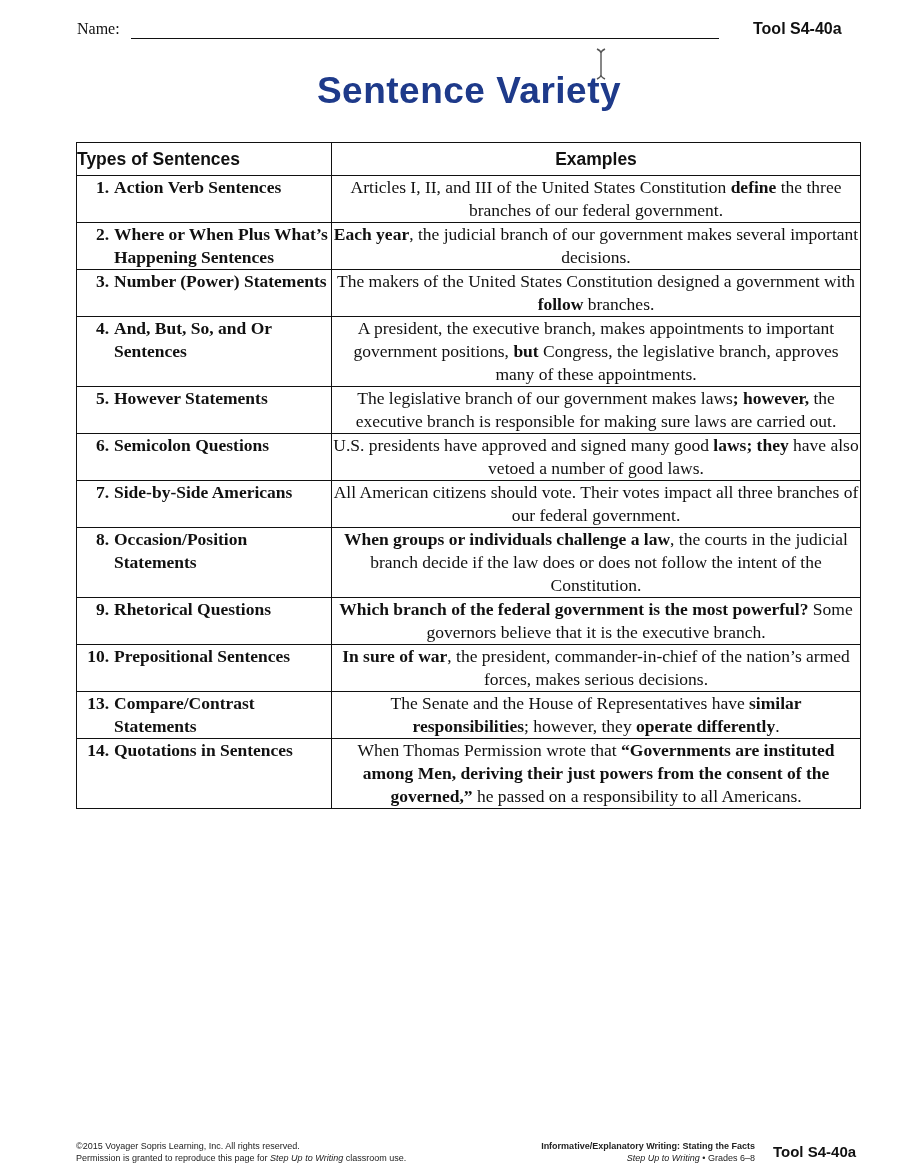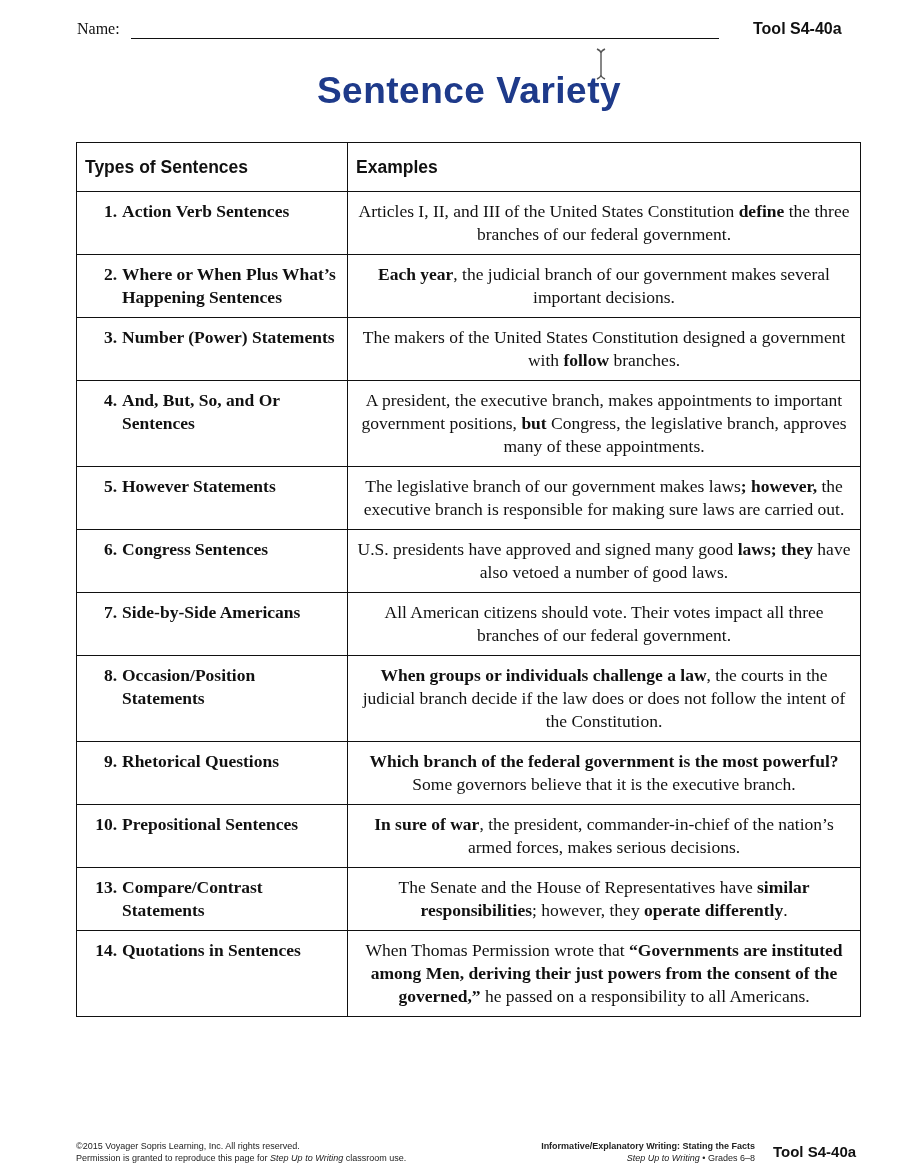--- a/index.html
+++ b/index.html
@@ -7,24 +7,24 @@
 
   .name-row { position: absolute; left: 77px; top: 20px; font-size: 16px; font-family: "Liberation Serif", serif; }
   .name-line { position: absolute; left: 131px; top: 38px; width: 588px; height: 0; border-top: 1.5px solid #111; }
   .tool-top { position: absolute; left: 753px; top: 20px; font-family: "Liberation Sans", sans-serif; font-weight: bold; font-size: 16px; }
 
   .title { position: absolute; left: 0; width: 938px; top: 70px; text-align: center; font-family: "Liberation Sans", sans-serif; font-weight: bold; font-size: 37px; color: #1e3a8a; letter-spacing: 0.5px; }
 
   .cursor { position: absolute; left: 595px; top: 48px; width: 12px; height: 32px; }
 
   table.main { position: absolute; left: 76px; top: 142px; width: 785px; border-collapse: collapse; }
-  table.main td, table.main th { border: 1.3px solid #111; vertical-align: top; padding: 8px; }
+  table.main td, table.main th { border: 1.3px solid #111; vertical-align: top; padding: 0; }
   table.main th { font-family: "Liberation Sans", sans-serif; font-weight: bold; font-size: 17.5px; height: 32px; vertical-align: middle; }
   th.col-type { width: 254px; text-align: left; padding-left: 37px; }
-  th.col-ex { text-align: left; }
+  th.col-ex { text-align: center; }
   td.type { font-weight: bold; font-size: 17.5px; line-height: 23px; padding: 6px 6px 8px 5px; }
   td.ex { font-size: 17.5px; line-height: 23px; padding: 6px 8px 8px 9px; text-align: center; }
   .type-inner { display: flex; }
   .num { width: 32px; text-align: right; padding-right: 5px; flex-shrink: 0; }
   .lbl { flex: 1; }
   .b { font-weight: bold; }
 
   .footer-left { position: absolute; left: 76px; top: 1140px; font-family: "Liberation Sans", sans-serif; font-size: 9px; line-height: 12px; color: #222; }
   .footer-mid { position: absolute; right: 155px; top: 1140px; text-align: right; font-family: "Liberation Sans", sans-serif; font-size: 9px; line-height: 12px; color: #222; }
   .footer-tool { position: absolute; left: 773px; top: 1143px; font-family: "Liberation Sans", sans-serif; font-weight: bold; font-size: 15px; }
@@ -93,21 +93,21 @@
             <span class="num">5.</span>
             <span class="lbl">However Statements</span>
           </div>
         </td>
         <td class="ex"><span>The legislative branch of our government makes laws</span><span class="b">; however,</span><span> the executive branch is responsible for making sure laws are carried out.</span></td>
       </tr>
       <tr>
         <td class="type">
           <div class="type-inner">
             <span class="num">6.</span>
-            <span class="lbl">Congress Sentences</span>
+            <span class="lbl">Semicolon Questions</span>
           </div>
         </td>
         <td class="ex"><span>U.S. presidents have approved and signed many good </span><span class="b">laws; they</span><span> have also vetoed a number of good laws.</span></td>
       </tr>
       <tr>
         <td class="type">
           <div class="type-inner">
             <span class="num">7.</span>
             <span class="lbl">Side-by-Side Americans</span>
           </div>

